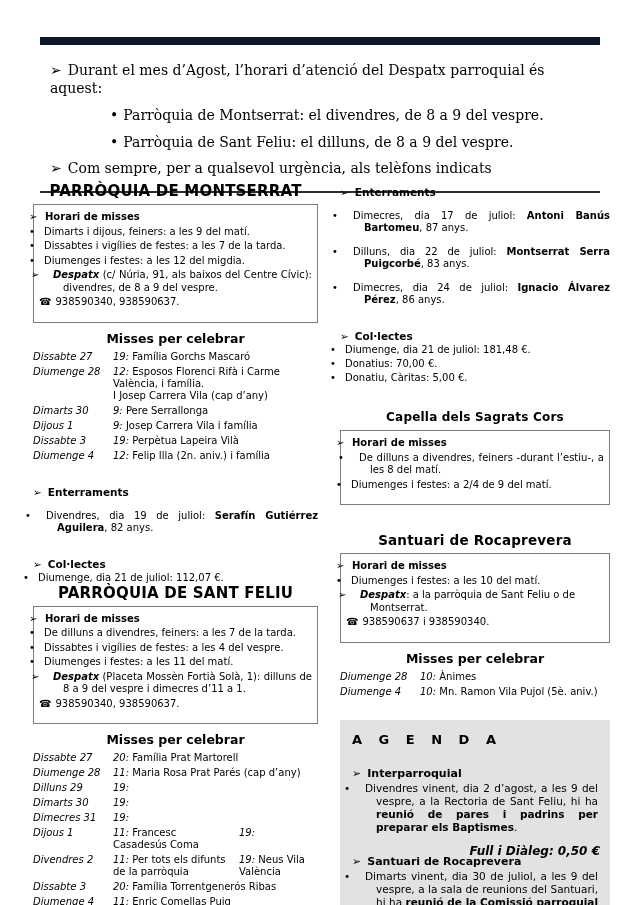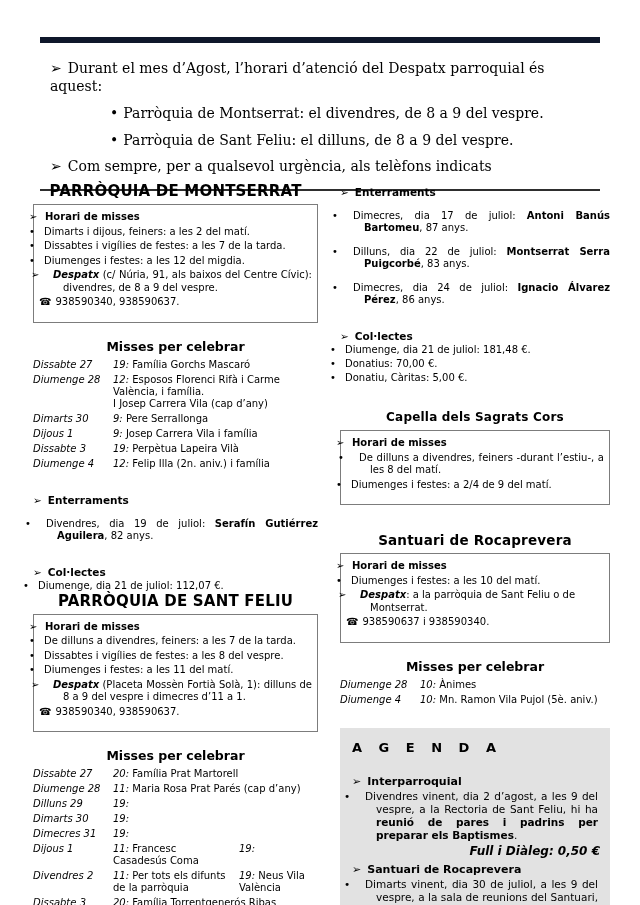--- a/index.html
+++ b/index.html
@@ -6,35 +6,35 @@
   .page {
     position:relative; width:640px; height:905px; background:#ffffff;
     color:#000; font-family:"DejaVu Sans","Liberation Sans",sans-serif;
     overflow:hidden;
   }
 
   
   .top-box {
     position:absolute; left:40px; top:37px; width:540px;
     padding:8px 10px 14px 10px;
-    border-top:6px solid #0f172a; border-bottom:2px solid #2e2e2e;
+    border-top:8px solid #0f172a; border-bottom:2px solid #2e2e2e;
     font-family:"DejaVu Serif","Liberation Serif",serif;
     font-size:14px; line-height:18px;
   }
   .t-line { margin-top:8px; }
   .t-bullet { margin-top:9px; padding-left:60px; }
   .arr { display:inline-block; margin-right:6px; }
   .blt { display:inline-block; margin-right:5px; }
 
   
   .col-left  { position:absolute; left:33px;  top:182px; width:285px; font-size:10px; line-height:12px; }
   .col-right { position:absolute; left:340px; top:186px; width:270px; font-size:10px; line-height:12px; }
 
   .sec-title { text-align:center; font-weight:bold; font-size:15px; line-height:18px; letter-spacing:.2px; }
-  .sub-title { text-align:center; font-weight:bold; font-size:12.5px; line-height:15px; margin-top:16px; }
+  .sub-title { text-align:center; font-weight:bold; font-size:12.5px; line-height:15px; margin-top:8px; }
 
   .box {
     border:1px solid #7c7c7c; padding:4px 5px 13px 5px; margin-top:4px;
     font-size:10px; line-height:12.5px;
   }
   .bx-head { font-weight:bold; }
   .hang1 { padding-left:10px; text-indent:-10px; margin-top:2px; }
   .hang2 { padding-left:24px; text-indent:-16px; margin-top:2px; }
   .just  { text-align:justify; }
   .bi    { font-weight:bold; font-style:italic; }
@@ -98,21 +98,21 @@
 
   <div class="col-left">
 
     <div class="sec-title">PARRÒQUIA DE MONTSERRAT</div>
 
     <div class="box">
       <div class="bx-head hang1">
         <span class="arr">➢</span><b>Horari de misses</b>
       </div>
       <div class="hang1">
-        <span class="blt">•</span><span>Dimarts i dijous, feiners: a les 2 del matí.</span>
+        <span class="blt">•</span><span>Dimarts i dijous, feiners: a les 9 del matí.</span>
       </div>
       <div class="hang1">
         <span class="blt">•</span><span>Dissabtes i vigílies de festes: a les 7 de la tarda.</span>
       </div>
       <div class="hang1">
         <span class="blt">•</span><span>Diumenges i festes: a les 12 del migdia.</span>
       </div>
       <div class="hang2 just">
         <span class="arr">➢</span><span class="bi">Despatx</span><span> (c/ Núria, 91, als baixos del Centre Cívic): divendres, de 8 a 9 del vespre.</span>
       </div>
@@ -167,21 +167,21 @@
     <div class="sec-title mt-title-sf">PARRÒQUIA DE SANT FELIU</div>
 
     <div class="box">
       <div class="bx-head hang1">
         <span class="arr">➢</span><b>Horari de misses</b>
       </div>
       <div class="hang1">
         <span class="blt">•</span><span>De dilluns a divendres, feiners: a les 7 de la tarda.</span>
       </div>
       <div class="hang1">
-        <span class="blt">•</span><span>Dissabtes i vigílies de festes: a les 8 del vespre.</span>
+        <span class="blt">•</span><span>Dissabtes i vigílies de festes: a les 4 del vespre.</span>
       </div>
       <div class="hang1">
         <span class="blt">•</span><span>Diumenges i festes: a les 11 del matí.</span>
       </div>
       <div class="hang2 just">
         <span class="arr">➢</span><span class="bi">Despatx</span><span> (Placeta Mossèn Fortià Solà, 1): dilluns de 8 a 9 del vespre i dimecres d’11 a 1.</span>
       </div>
       <div class="bx-phone">
         <span class="ph">☎</span><span>938590340, 938590637.</span>
       </div>

